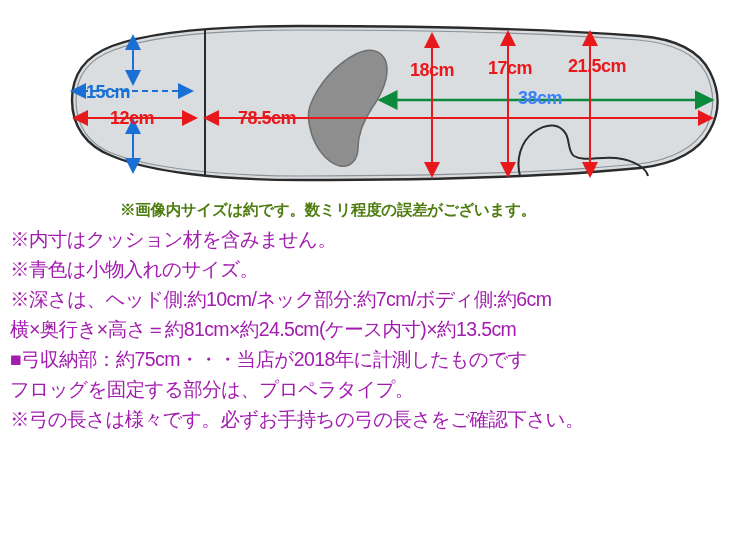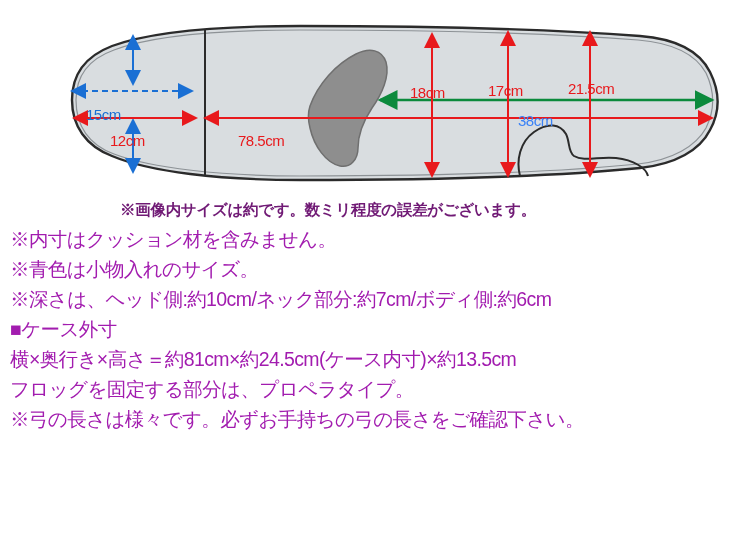--- a/index.html
+++ b/index.html
@@ -25,37 +25,36 @@
     left: 0;
     top: 0;
     width: 750px;
     height: 200px;
   }
   #diagram svg {
     display: block;
   }
   .dim-label {
     position: absolute;
-    font-size: 15px;
-    font-weight: normal;
+    font-size: 18px;
+    font-weight: bold;
     white-space: nowrap;
     letter-spacing: -0.5px;
-    margin-top: 24px;
   }
   .dim-red { color: #e8191c; }
   .dim-blue { color: #1a6fd4; }
   .dim-green { color: #3b82f6; }
 
   #notice {
     position: absolute;
     left: 0;
     top: 200px;
     width: 656px;
     text-align: center;
-    color: #701a75;
+    color: #4d7c0f;
     font-size: 15.5px;
     font-weight: bold;
     letter-spacing: -0.3px;
   }
   #textblock {
     position: absolute;
     left: 10px;
     top: 224px;
     width: 736px;
     color: #a21caf;
@@ -177,19 +176,19 @@
     <span class="dim-label dim-red" style="left:488px; top:58px;">17cm</span>
     <span class="dim-label dim-red" style="left:568px; top:56px;">21.5cm</span>
   </div>
 
   <div id="notice">※画像内サイズは約です。数ミリ程度の誤差がございます。</div>
 
   <div id="textblock">
     <div class="line">※内寸はクッション材を含みません。</div>
     <div class="line">※青色は小物入れのサイズ。</div>
     <div class="line">※深さは、ヘッド側:約10cm/ネック部分:約7cm/ボディ側:約6cm</div>
-    <div class="line">■ケース外寸</div>
     <div class="line">横×奥行き×高さ＝約81cm×約24.5cm(ケース内寸)×約13.5cm</div>
+    <div class="line">■弓収納部：約75cm・・・当店が2018年に計測したものです</div>
     <div class="line">フロッグを固定する部分は、プロペラタイプ。</div>
     <div class="line">※弓の長さは様々です。必ずお手持ちの弓の長さをご確認下さい。</div>
   </div>
 
 </div>
 
 </body></html>

